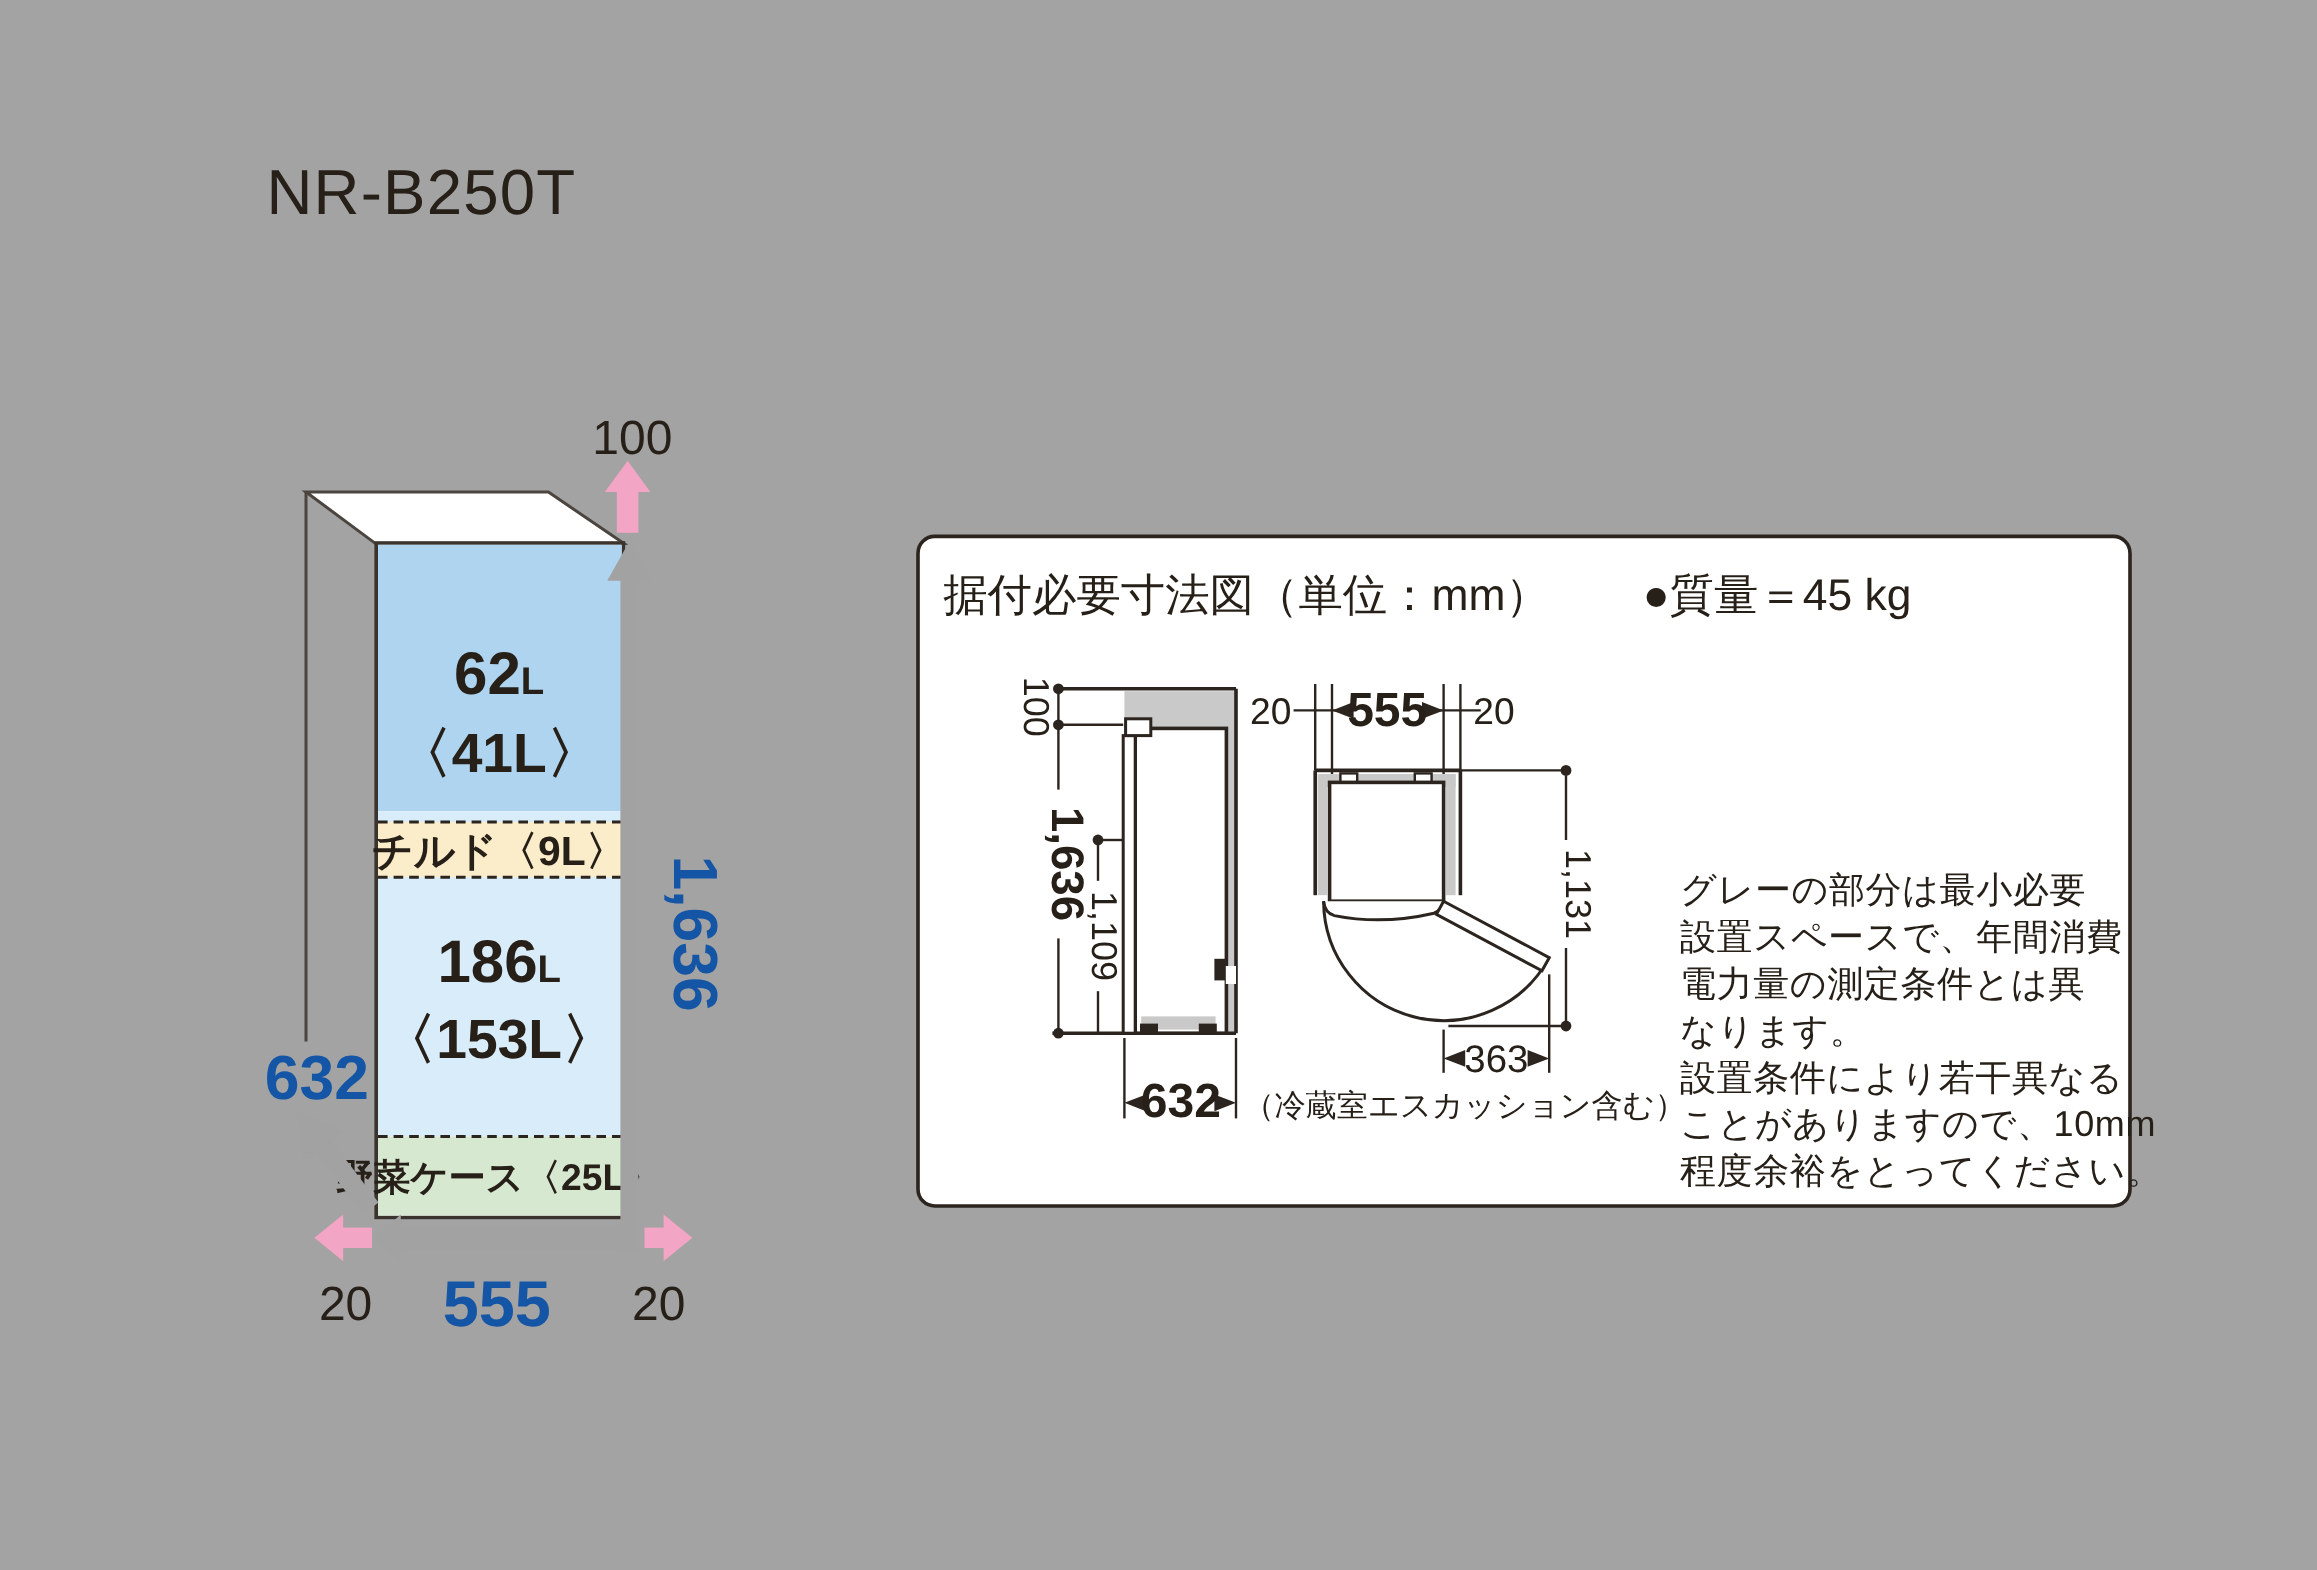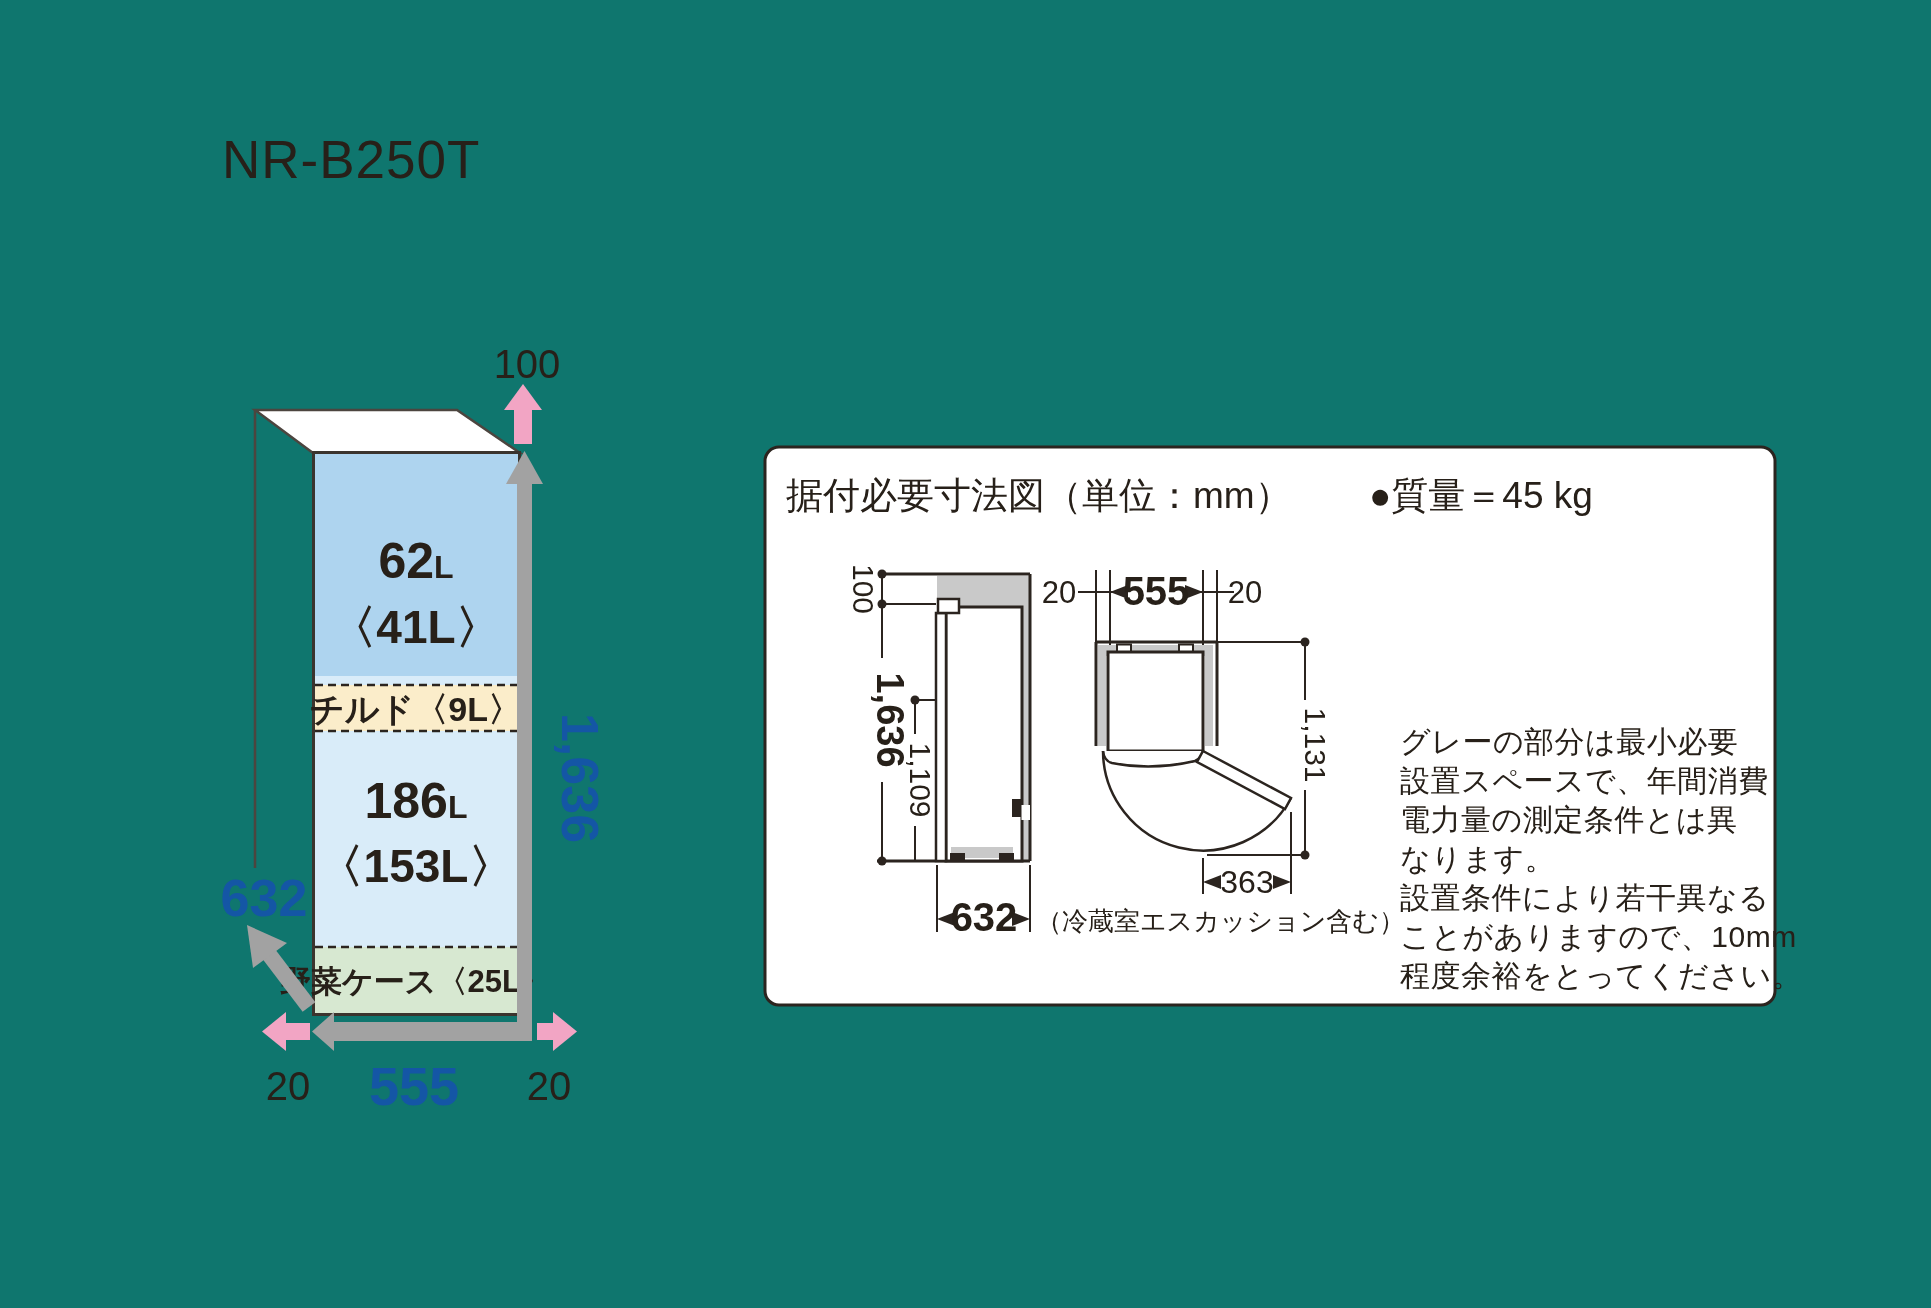--- a/index.html
+++ b/index.html
@@ -1,16 +1,16 @@
 <!DOCTYPE html>
 <html><head>
 <meta charset="utf-8">
 <style>
   html,body{margin:0;padding:0;background:#ffffff;}
-  .canvas{position:relative;width:1931px;height:1308px;background:#0f766e;overflow:hidden;}
+  .canvas{position:relative;width:1931px;height:1308px;background:#a3a3a3;overflow:hidden;}
   svg{position:absolute;left:0;top:0;}
   text{font-family:"Liberation Sans","DejaVu Sans",sans-serif;fill:#272019;}
   .ttl{font-size:53px;letter-spacing:1px;}
   .big{font-size:50px;font-weight:bold;}
   .sub{font-size:46px;font-weight:bold;}
   .chl{font-size:34px;font-weight:bold;}
   .veg{font-size:31px;font-weight:bold;}
   .dimk{font-size:40px;}
   .blu{fill:#1456a5;font-weight:bold;}
   .b54{font-size:54px;}

